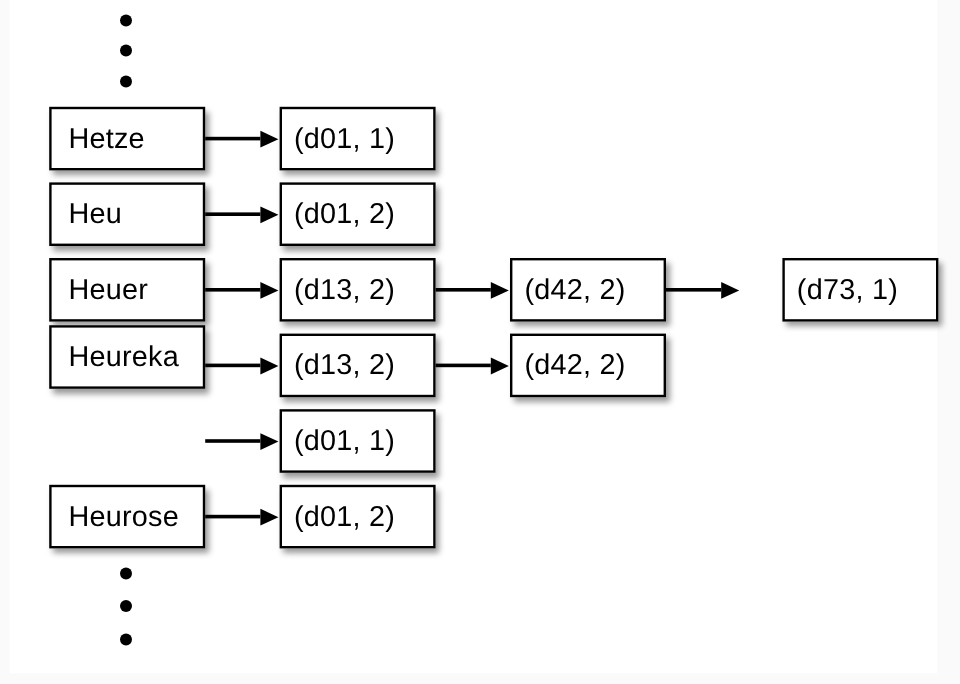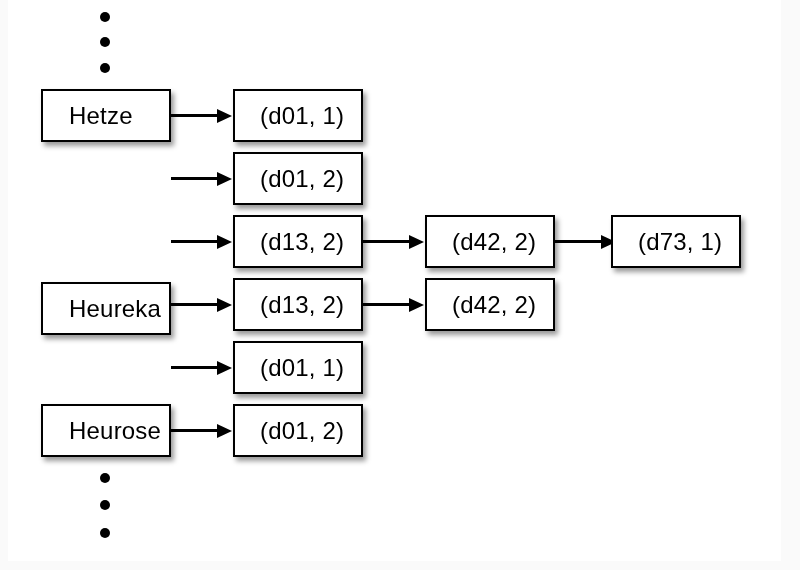--- a/index.html
+++ b/index.html
@@ -34,22 +34,22 @@
     background: #ffffff;
     border: 2px solid #000000;
     box-shadow: 3px 4px 5px rgba(0,0,0,0.40);
     display: flex;
     align-items: center;
     font-size: 24px;
     color: #000000;
     white-space: nowrap;
     letter-spacing: 0.2px;
   }
-  .term-box   { padding-left: 26px; }
-  .posting-box{ padding-left: 25px; }
+  .term-box   { padding-left: 14px; }
+  .posting-box{ padding-left: 10px; }
   .arrow {
     position: absolute;
     height: 3px;
     width: 46px;
     background: #000000;
   }
   .arrow::after {
     content: "";
     position: absolute;
     right: -15px;
@@ -77,31 +77,33 @@
 <div class="diagram">
 
   <div class="dot" style="top:12px"></div>
   <div class="dot" style="top:37px"></div>
   <div class="dot" style="top:63px"></div>
 
   <div class="box term-box" style="left:41px;top:89px">Hetze</div>
   <div class="arrow" style="left:171px;top:114px"></div>
   <div class="box posting-box" style="left:233px;top:89px">(d01, 1)</div>
 
+  <div class="box term-box" style="left:41px;top:152px">Heu</div>
   <div class="arrow" style="left:171px;top:177px"></div>
   <div class="box posting-box" style="left:233px;top:152px">(d01, 2)</div>
 
+  <div class="box term-box" style="left:41px;top:215px">Heuer</div>
   <div class="arrow" style="left:171px;top:240px"></div>
   <div class="box posting-box" style="left:233px;top:215px">(d13, 2)</div>
   <div class="arrow" style="left:363px;top:240px"></div>
   <div class="box posting-box" style="left:425px;top:215px">(d42, 2)</div>
   <div class="arrow" style="left:555px;top:240px"></div>
-  <div class="box posting-box" style="left:611px;top:215px">(d73, 1)</div>
+  <div class="box posting-box" style="left:652px;top:215px">(d73, 1)</div>
 
-  <div class="box term-box" style="left:41px;top:282px">Heureka</div>
+  <div class="box term-box" style="left:41px;top:271px">Heureka</div>
   <div class="arrow" style="left:171px;top:303px"></div>
   <div class="box posting-box" style="left:233px;top:278px">(d13, 2)</div>
   <div class="arrow" style="left:363px;top:303px"></div>
   <div class="box posting-box" style="left:425px;top:278px">(d42, 2)</div>
 
   <div class="arrow" style="left:171px;top:366px"></div>
   <div class="box posting-box" style="left:233px;top:341px">(d01, 1)</div>
 
   <div class="box term-box" style="left:41px;top:404px">Heurose</div>
   <div class="arrow" style="left:171px;top:429px"></div>

